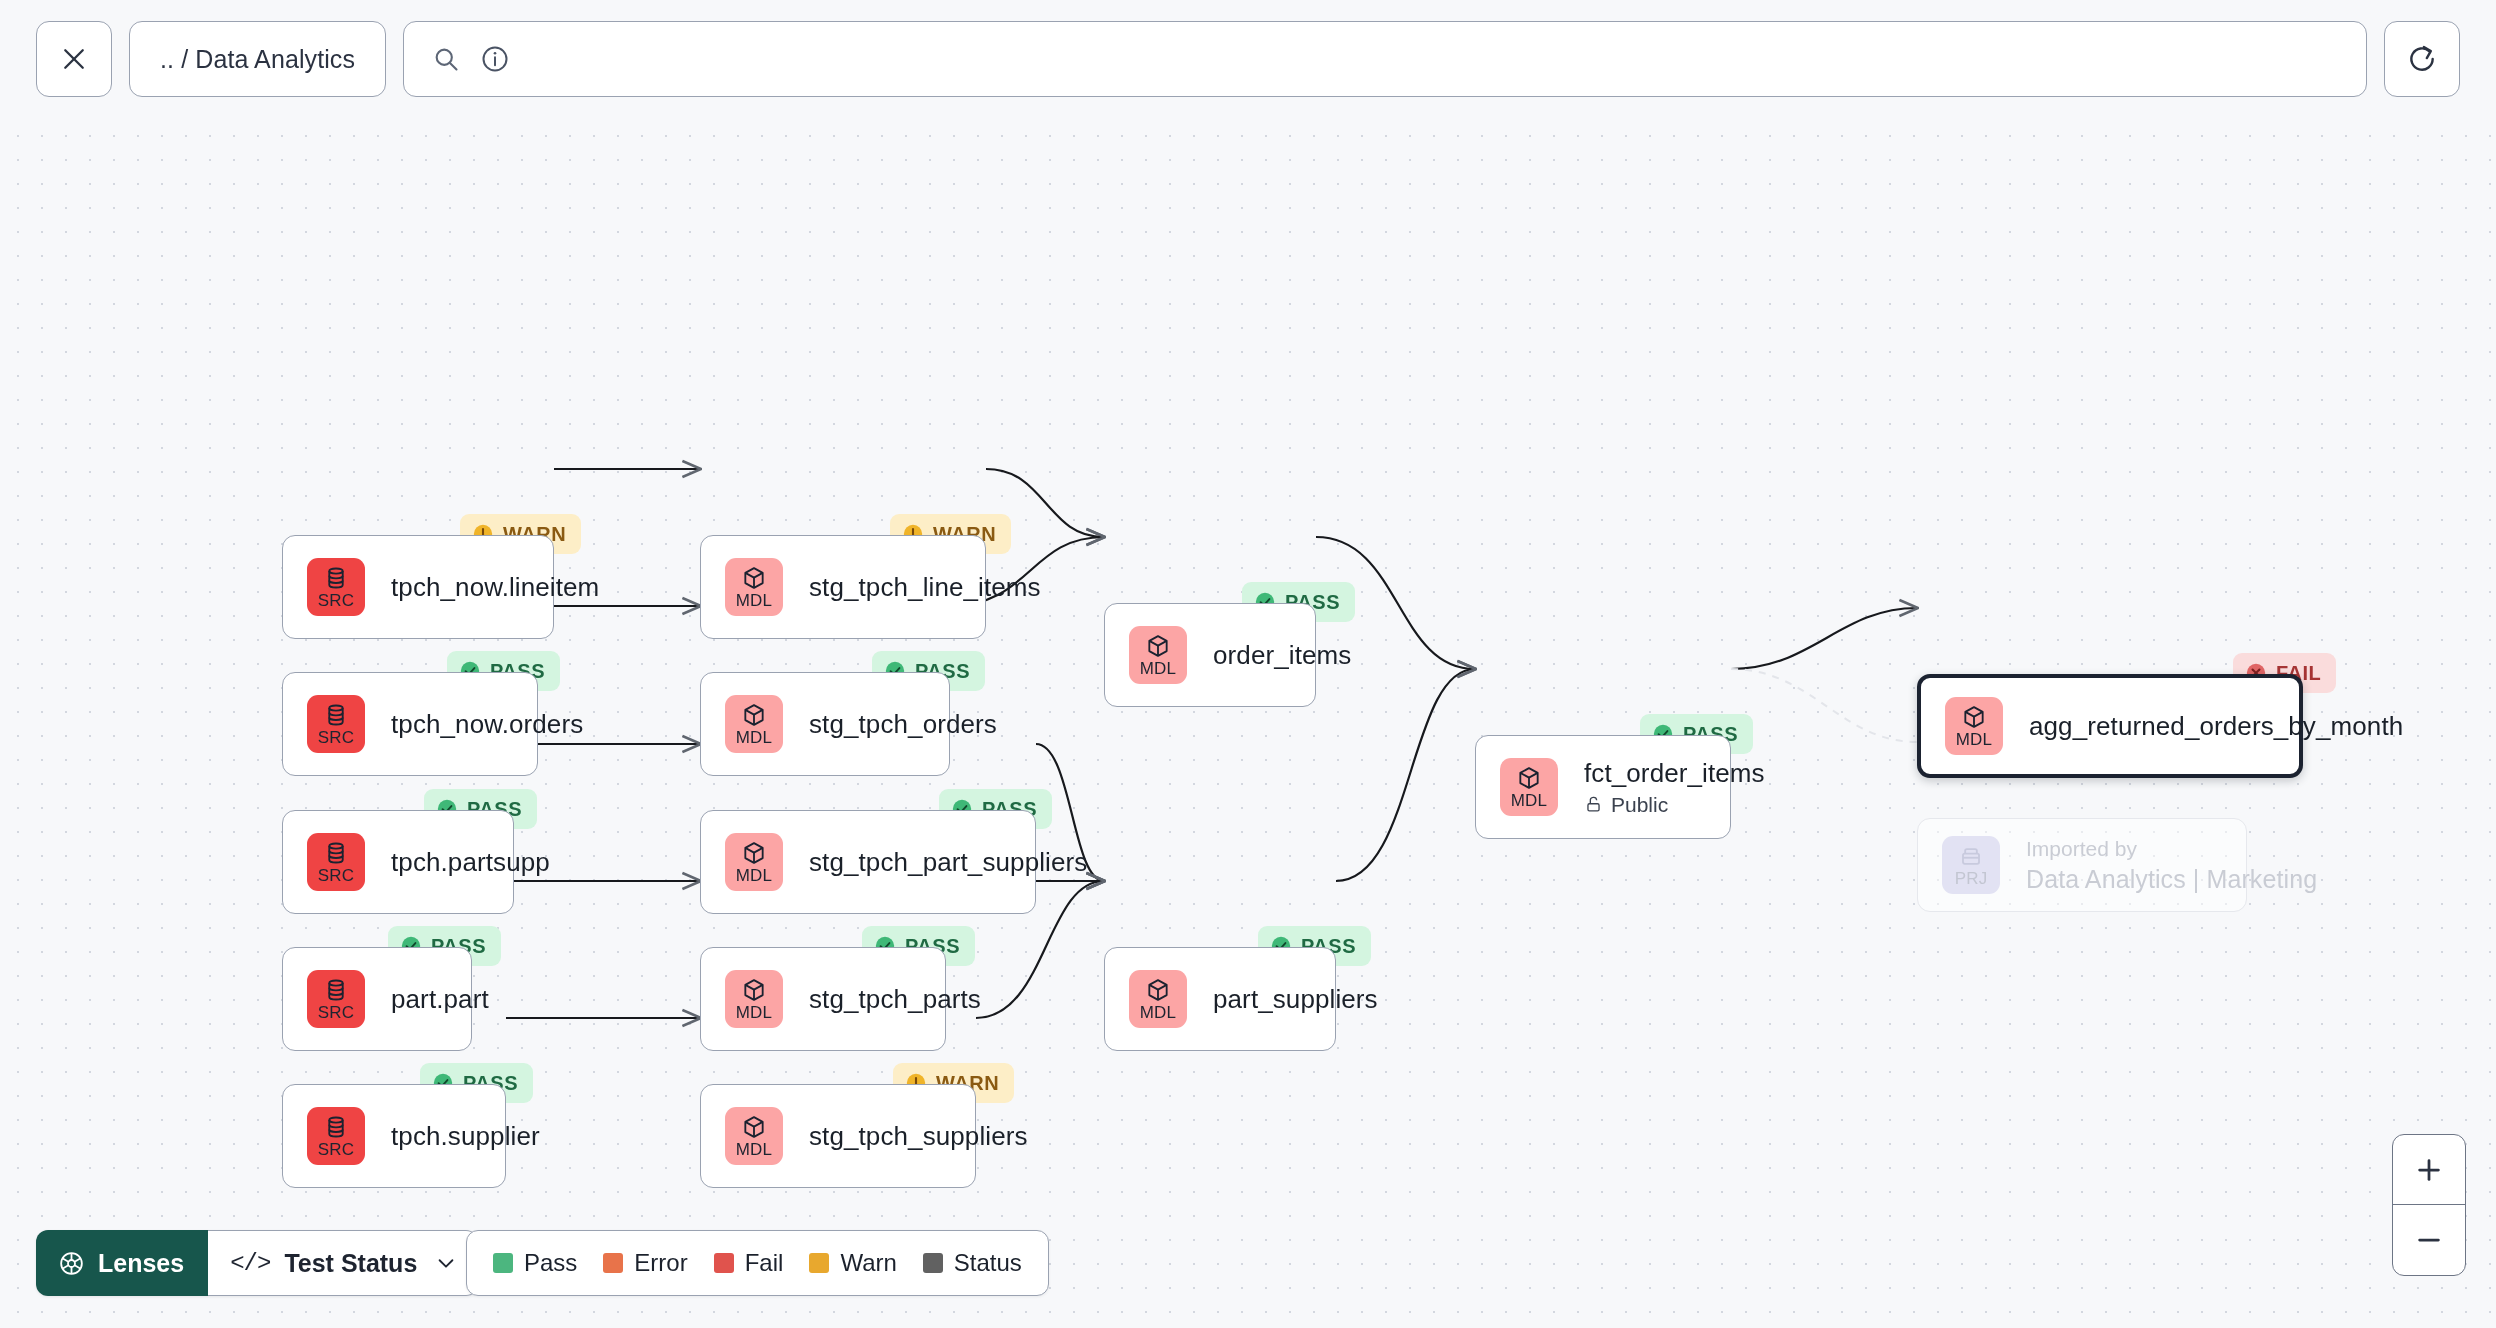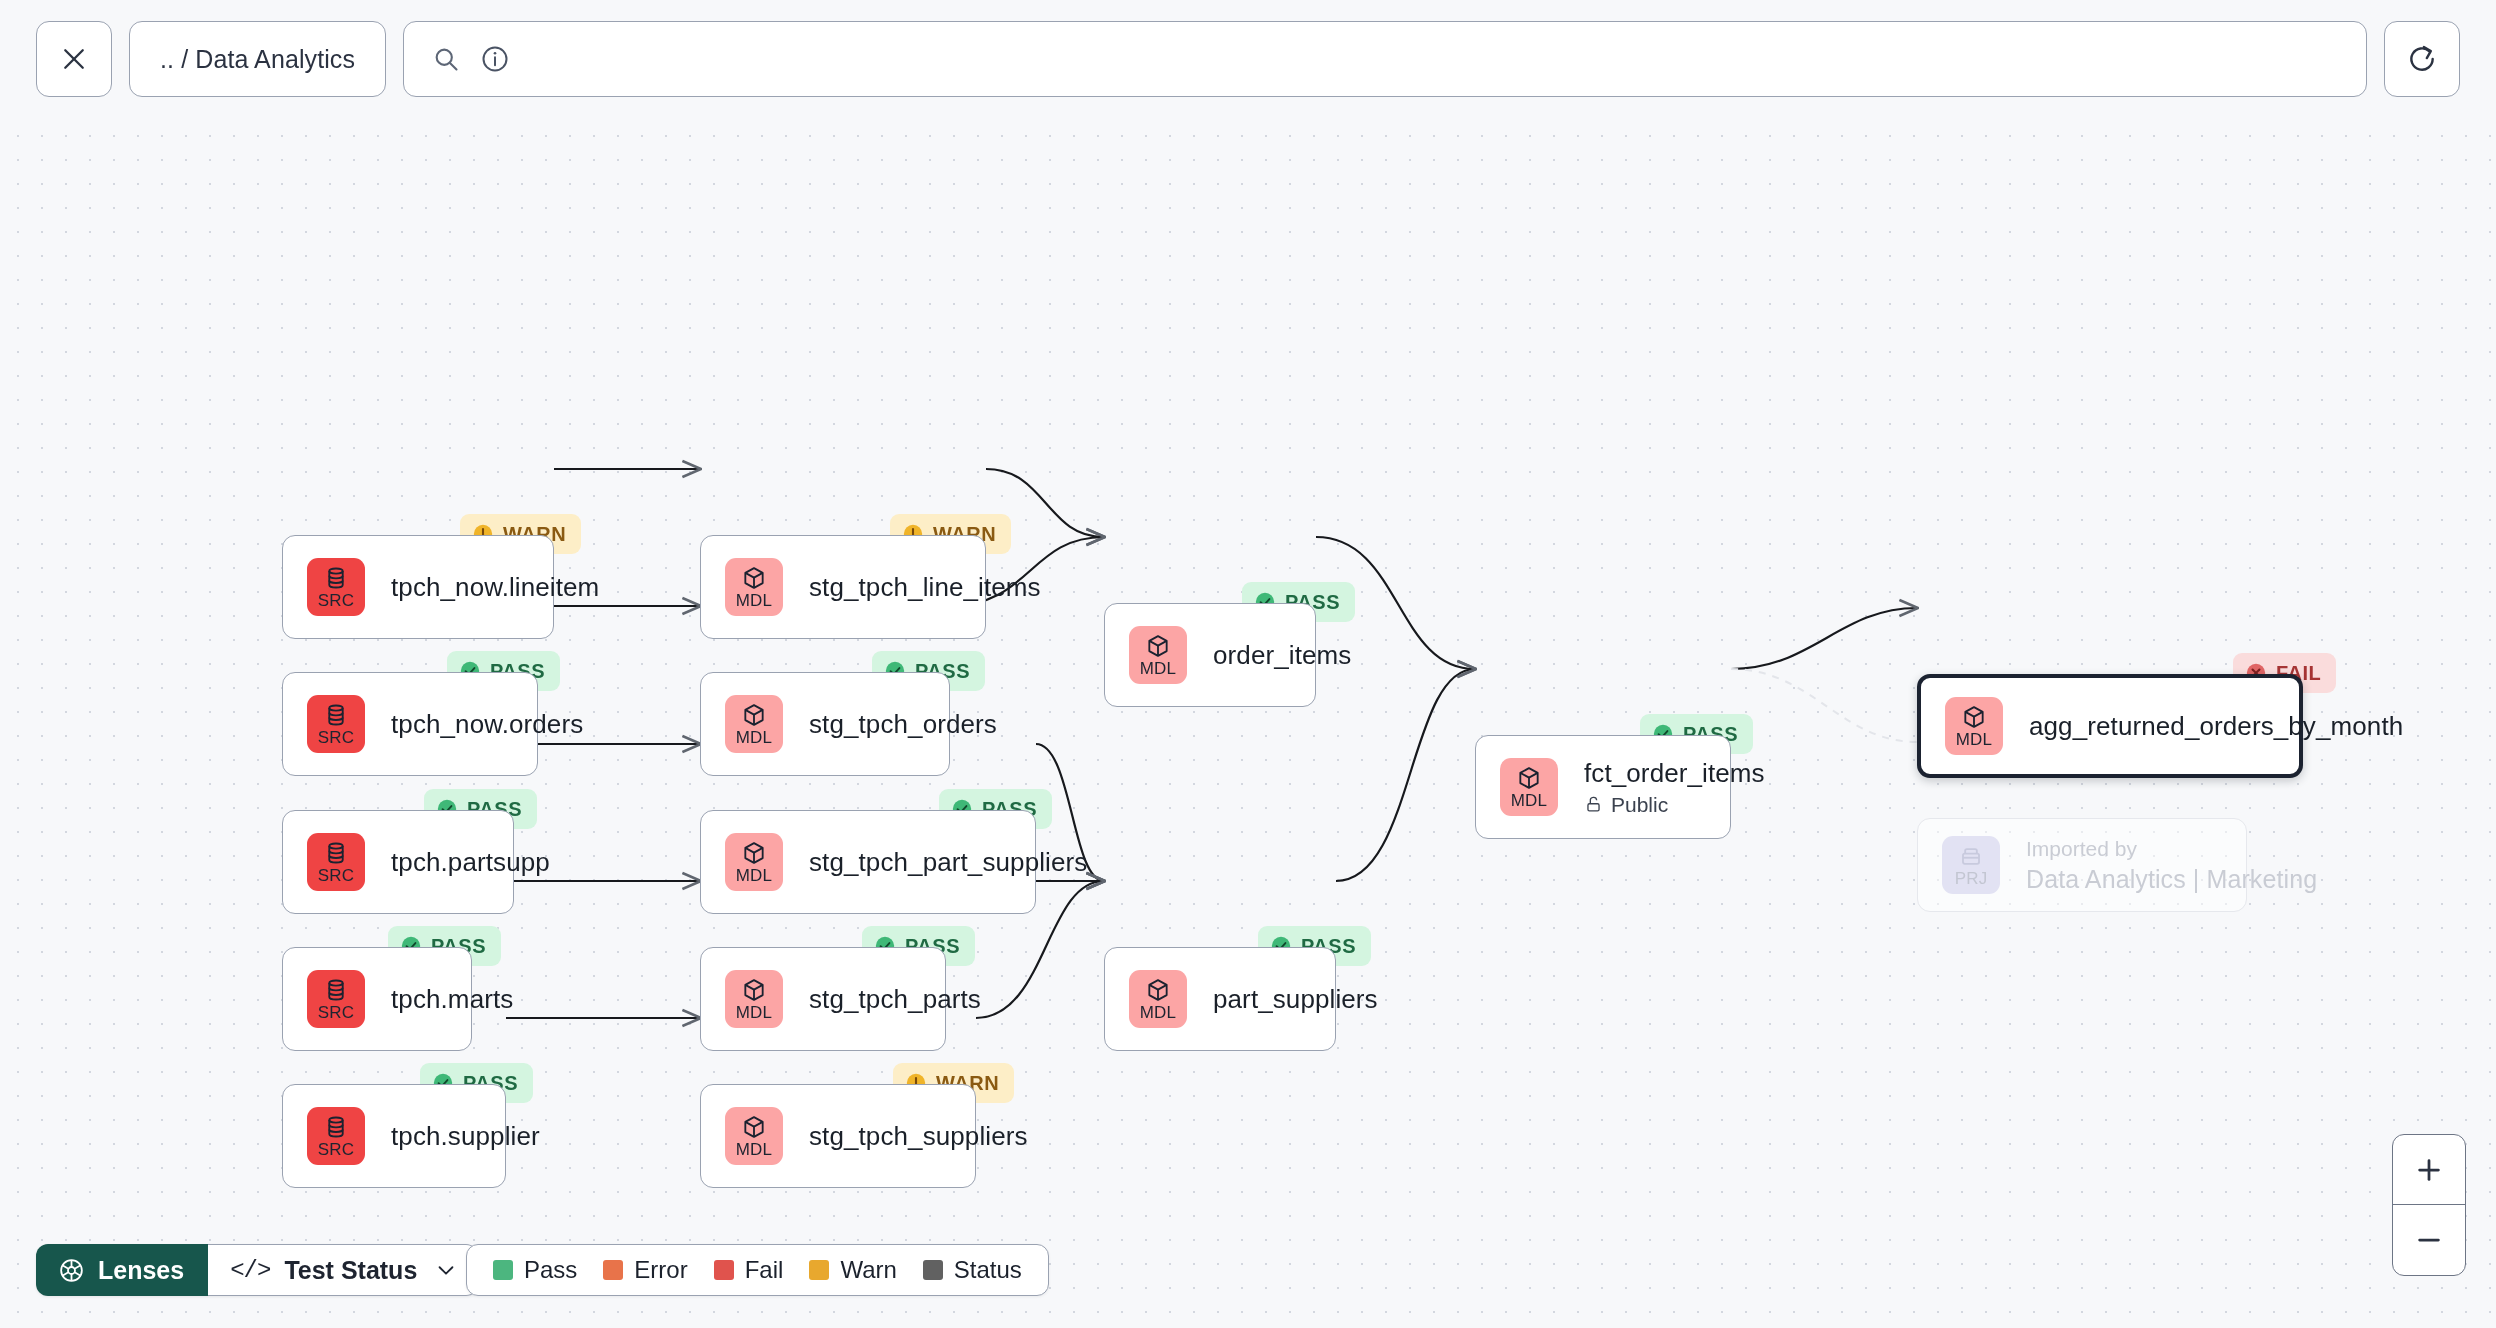--- a/index.html
+++ b/index.html
@@ -149,21 +149,21 @@
   }
   .badge .dot { width: 22px; height: 22px; flex: 0 0 auto; }
   .badge-pass { background: #d4f5e0; color: #1f6a43; }
   .badge-warn { background: #fdeec7; color: #8a5a12; }
   .badge-fail { background: #fadcdc; color: #a63434; }
 
   
   .bottom-group {
     position: absolute;
     display: flex; align-items: stretch;
-    height: 52px;
+    height: 66px;
     border-radius: 12px;
     z-index: 50;
   }
   #lenses-group { left: 36px; bottom: 32px; box-shadow: 0 1px 3px rgba(0,0,0,.08); }
   #lenses-btn {
     background: #17564c;
     color: #ffffff;
     border-radius: 12px 0 0 12px;
     display: flex; align-items: center; gap: 13px;
     padding: 0 24px 0 22px;
@@ -356,21 +356,21 @@
         <div class="type-chip chip-src">
           <svg viewBox="0 0 24 24" width="26" height="26" fill="none" stroke="#1b2230" stroke-width="1.7" stroke-linejoin="round">
             <ellipse cx="12" cy="5.6" rx="6.2" ry="2.4"></ellipse>
             <path d="M5.8 5.6v12.8c0 1.32 2.78 2.4 6.2 2.4s6.2-1.08 6.2-2.4V5.6"></path>
             <path d="M5.8 9.9c0 1.32 2.78 2.4 6.2 2.4s6.2-1.08 6.2-2.4"></path>
             <path d="M5.8 14.2c0 1.32 2.78 2.4 6.2 2.4s6.2-1.08 6.2-2.4"></path>
           </svg>
           <div class="chip-label">SRC</div>
         </div>
         <div class="node-body">
-          <div class="node-title">tpch.marts</div>
+          <div class="node-title">part.part</div>
         </div>
       </div>
       <div class="badge badge-pass" style="left: 388px; top: 808px;">
         <svg viewBox="0 0 24 24" class="dot">
           <circle cx="12" cy="12" r="10" fill="#3fb877"></circle>
           <polyline points="7.2,12.3 10.6,15.6 16.8,8.8" fill="none" stroke="#10492c" stroke-width="2.1" stroke-linecap="round" stroke-linejoin="round"></polyline>
         </svg>
         <span>PASS</span>
       </div>
       <div class="node" style="left: 282px; top: 966px; width: 224px; height: 104px;">

